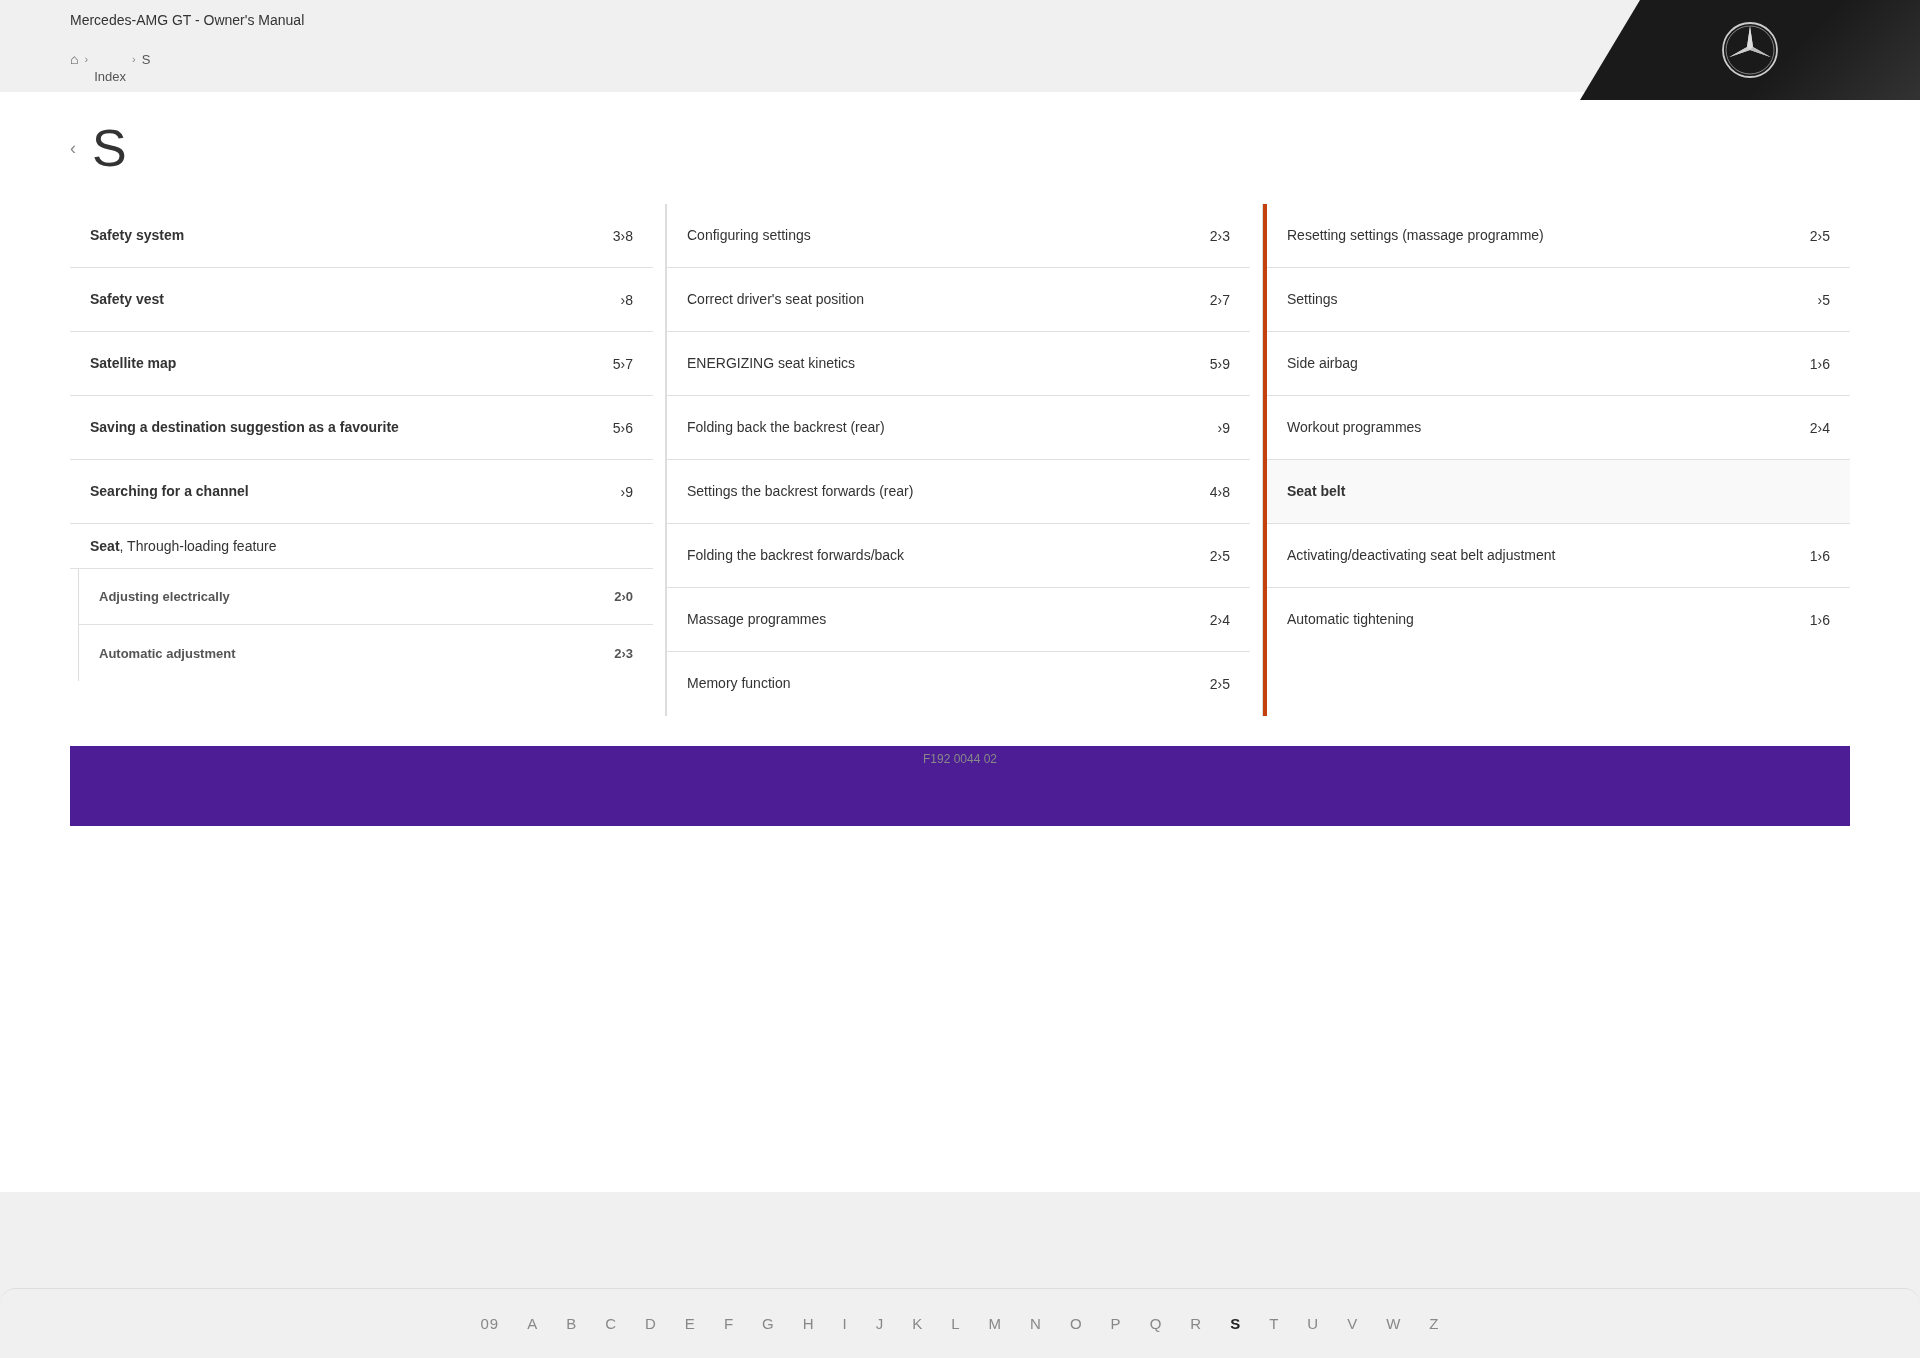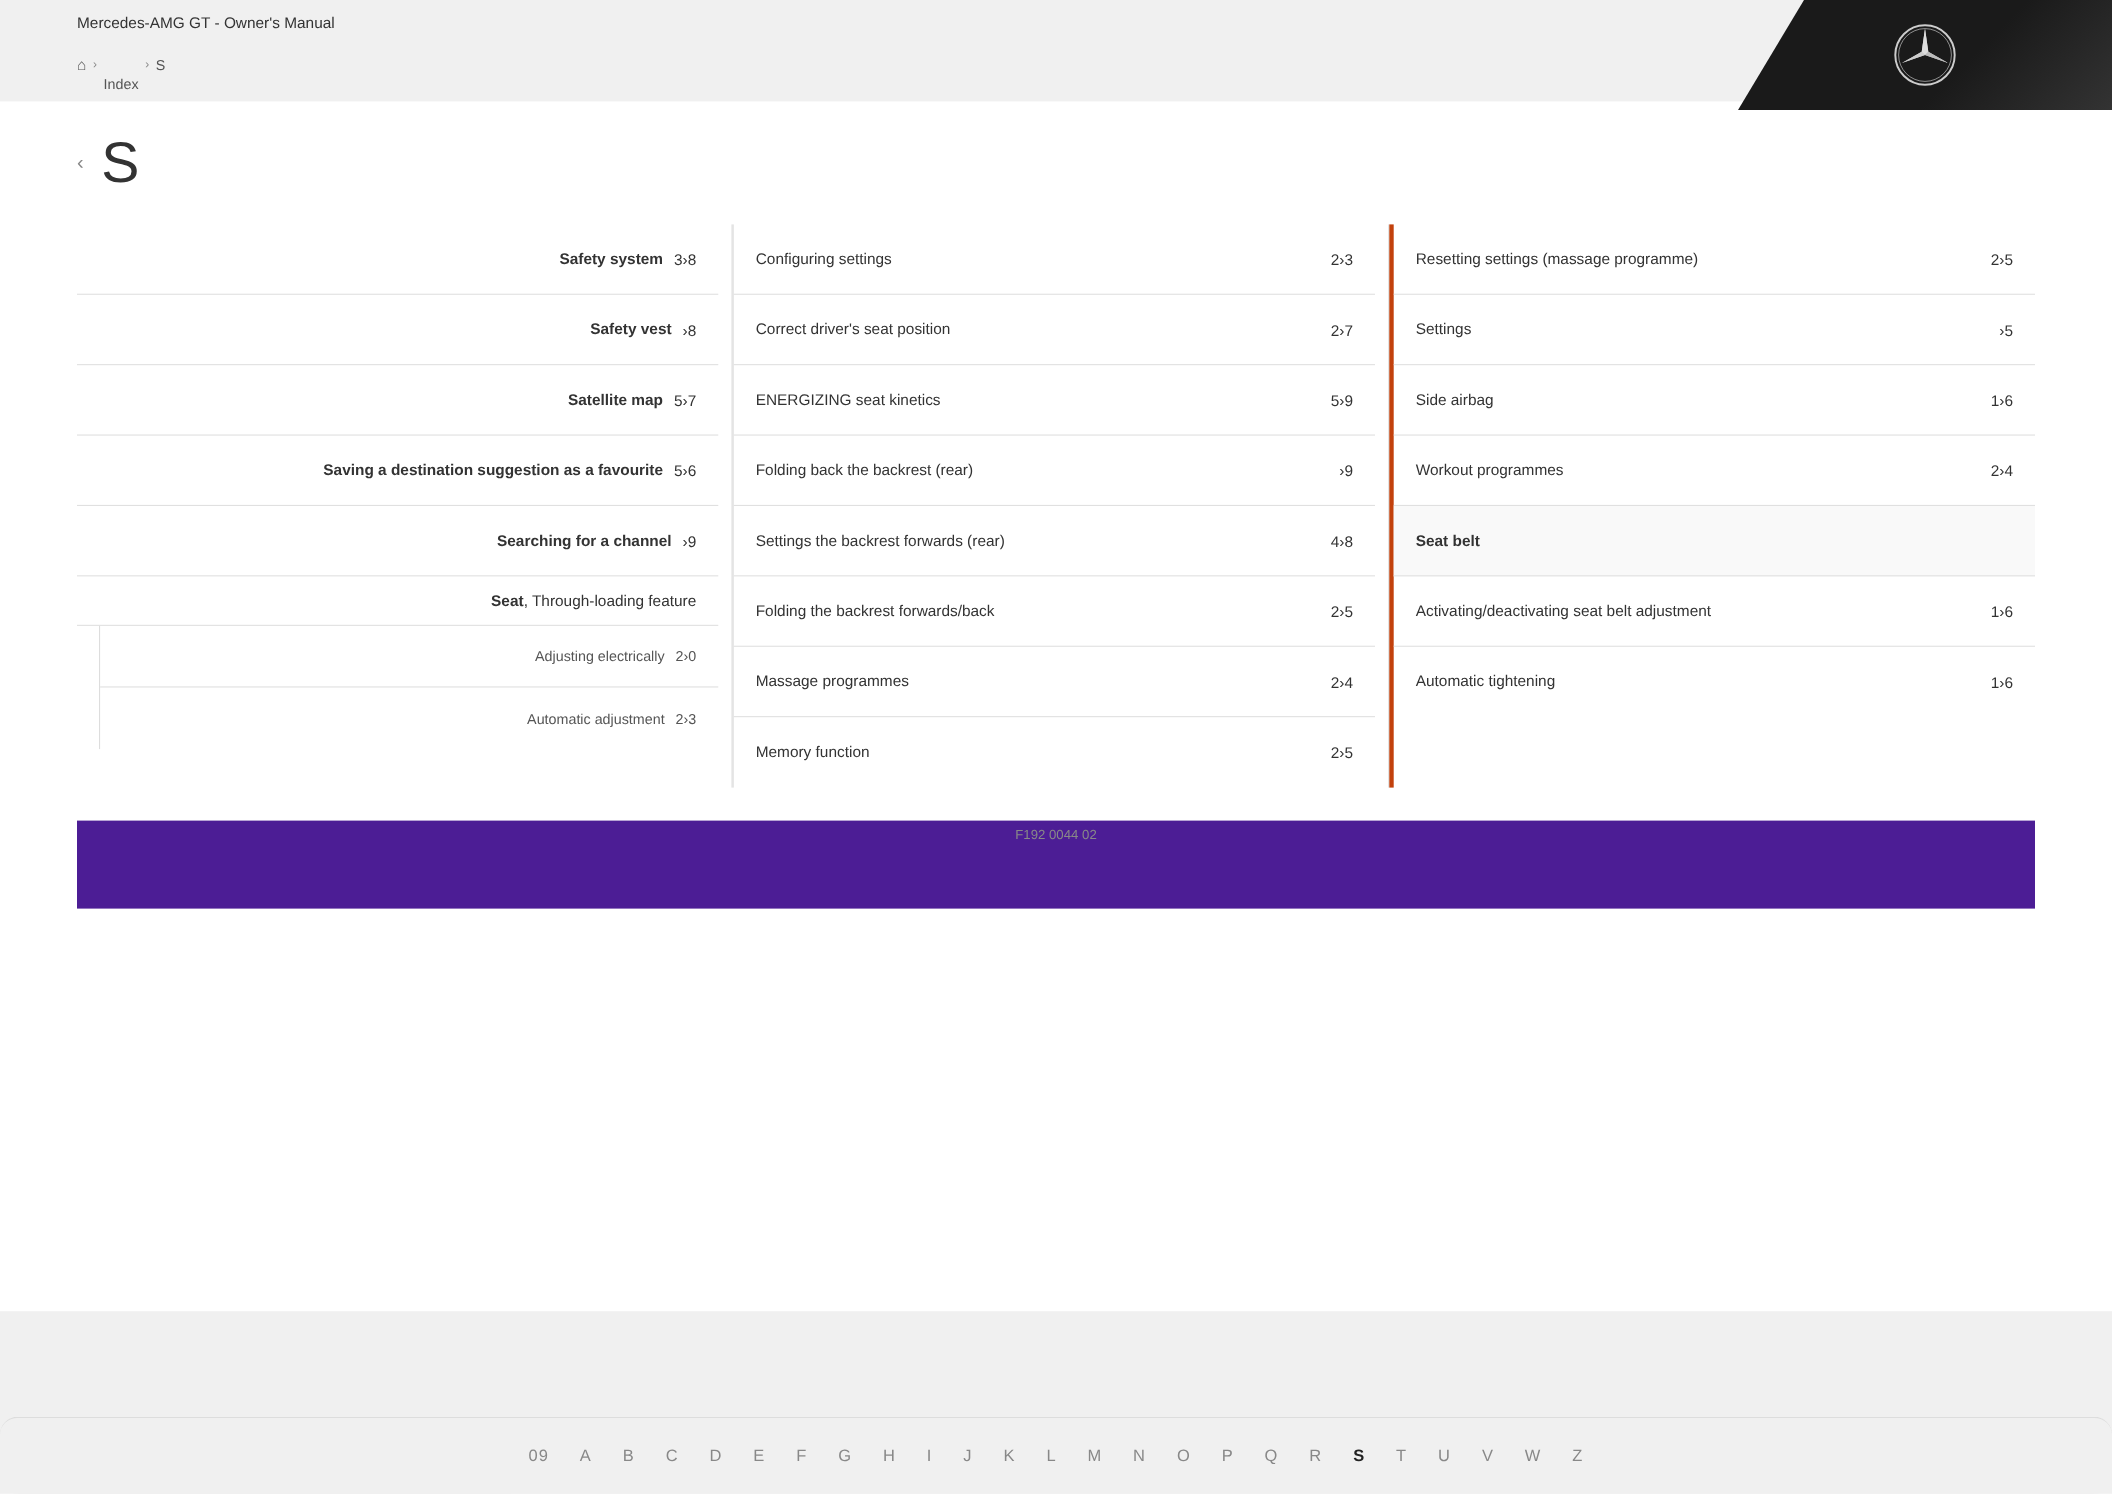--- a/index.html
+++ b/index.html
@@ -118,21 +118,22 @@
       font-size: 14px;
       color: #333;
       white-space: nowrap;
       display: flex;
       align-items: center;
     }
 
     
     .sub-entries {
       border-left: 1px solid #ddd;
-      margin-left: 20px;
+      margin-left: 8px;
+      font-weight: bold;
     }
     .sub-entry {
       display: flex;
       justify-content: space-between;
       align-items: center;
       padding: 14px 20px 14px 20px;
       border-bottom: 1px solid #e0e0e0;
       min-height: 56px;
     }
     .sub-entry:last-child {
@@ -182,21 +183,20 @@
     .footer-label {
       text-align: center;
       font-size: 12px;
       color: #888;
       padding: 6px 0 60px 0;
       background: #4c1d95;
     }
 
     .column-left {
       padding-right: 12px;
-      text-align: right;
     }
     .column-middle {
       padding-right: 12px;
       border-left: 1px solid #ddd;
     }
     .column-right {
       padding-right: 0;
       border-left: 4px solid #c2410c;
     }
 

